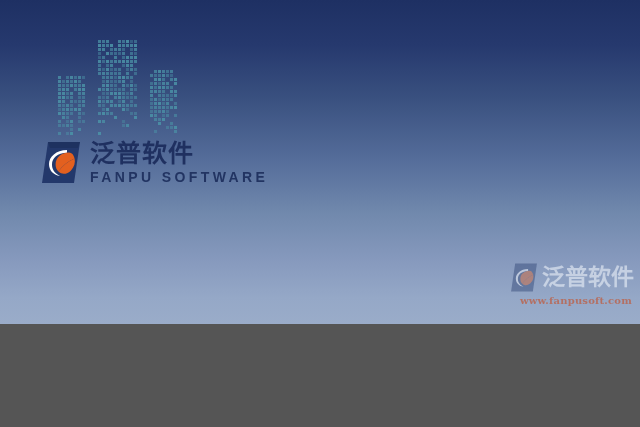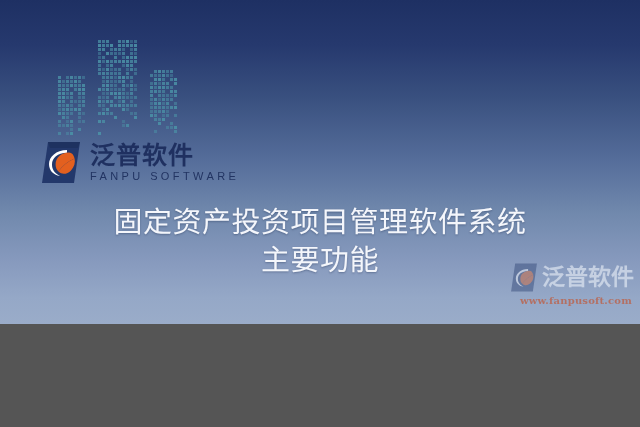--- a/index.html
+++ b/index.html
@@ -58,22 +58,22 @@
     font-family: "DejaVu Sans", "Liberation Sans", sans-serif;
     font-size: 25px;
     font-weight: 700;
     line-height: 1.02;
     color: #1f3060;
     letter-spacing: 1px;
     white-space: nowrap;
   }
   #logo-en {
     font-family: "Liberation Sans", sans-serif;
-    font-size: 11px;
-    font-weight: 400;
+    font-size: 14px;
+    font-weight: 700;
     line-height: 1;
     color: #223462;
     letter-spacing: 3.4px;
     margin-top: 3px;
     white-space: nowrap;
   }
 
   
   #headline {
     position: absolute;
@@ -468,24 +468,20 @@
         <path d="M22.4 31.6 C26.5 26 31.5 21.5 38.6 18.6 C39.4 22.6 38.4 27 35 30.4 C31.4 34 26.4 35.2 22.4 31.6 Z" fill="#e3601f"></path>
         <polygon points="12,2 44,2 42,8 14,8" fill="#1b2d58" opacity=".55"></polygon>
       </svg>
     </span>
     <span id="logo-text">
       <span id="logo-cn">泛普软件</span>
       <span id="logo-en">FANPU SOFTWARE</span>
     </span>
   </div>
 
-  <div id="headline">
-    <span class="headline-line">固定资产投资项目管理软件系统</span>
-    <span class="headline-line">主要功能</span>
-  </div>
 
   <div id="watermark">
     <div id="wm-row">
       <span id="wm-mark">
         <svg viewBox="0 0 50 45" width="34" height="31" aria-hidden="true">
           <polygon points="12,2 44,2 38,43 6,43" fill="#3d5280" opacity=".85"></polygon>
           <path d="M31 10 C20 10 13 17 13 24 C13 30 17 35 24 36 C18 33 16 29 16 24.5 C16 18 21.5 13 31 12.8 Z" fill="#e9eef7" opacity=".9"></path>
           <path d="M33 12.6 C25 12.6 19.6 18 19.6 24.6 C19.6 27.4 20.6 29.8 22.4 31.6 C26.5 26 31.5 21.5 38.6 18.6 C37.6 14.9 35.8 12.6 33 12.6 Z" fill="#d4774f" opacity=".85"></path>
           <path d="M22.4 31.6 C26.5 26 31.5 21.5 38.6 18.6 C39.4 22.6 38.4 27 35 30.4 C31.4 34 26.4 35.2 22.4 31.6 Z" fill="#d4774f" opacity=".85"></path>
         </svg>

